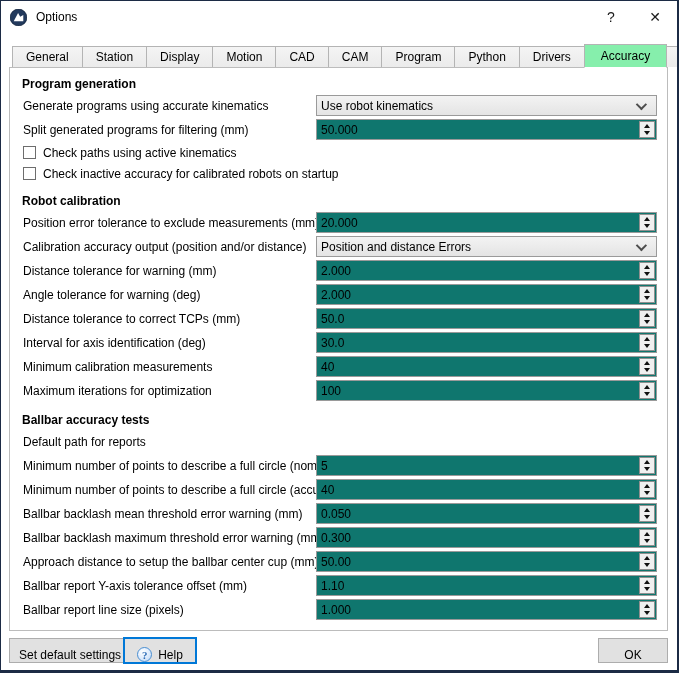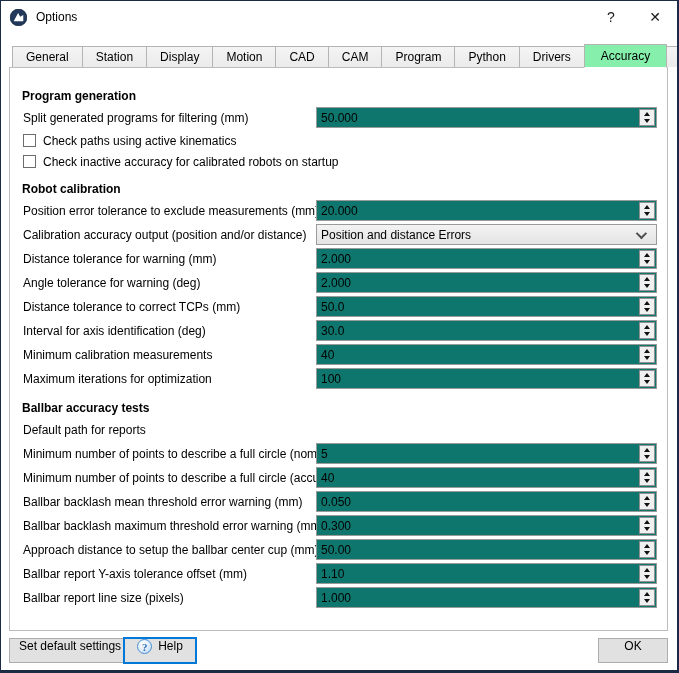--- a/index.html
+++ b/index.html
@@ -23,21 +23,21 @@
     height:21px; padding:0 13px; display:flex; align-items:center; font-size:12px; margin-right:0;
   }
   .tab + .tab { border-left:none; }
   .tab.active {
     background:#86efac; height:24px; position:relative; top:1px; z-index:4;
     border:1px solid #b4b4b4; border-bottom:1px solid #ffffff; padding:0 16px; margin:0 -1px;
   }
   
   .frame {
     position:absolute; top:66px; left:8px; right:9px; bottom:39px;
-    background:#ffffff; border:1px solid #bcbcbc; padding:16px 0 0 0; overflow:hidden;
+    background:#ffffff; border:1px solid #bcbcbc; padding:4px 0 0 0; overflow:hidden;
   }
   .section-heading { font-weight:bold; font-size:12px; margin:5px 0 3px 12px; }
   .section-heading.gap { margin-top:10px; }
   .row { position:relative; height:24px; display:flex; align-items:center; padding-left:13px; }
   .row.cbrow { height:21px; }
   .lbl { font-size:12px; }
   .ctrl { position:absolute; left:306px; right:10px; top:1px; height:21px; }
   
   .combo {
     background:linear-gradient(#f3f3f3,#e4e4e4); border:1px solid #9a9a9a;
@@ -51,21 +51,21 @@
   .spinner { flex:0 0 16px; margin:1px 1px 1px 0; border:1px solid #8f8f8f; background:#f0f0f0; display:flex; flex-direction:column; }
   .sp-btn { flex:1; display:flex; align-items:center; justify-content:center; }
   .tri-up { width:0; height:0; border-left:3px solid transparent; border-right:3px solid transparent; border-bottom:4px solid #111; }
   .tri-down { width:0; height:0; border-left:3px solid transparent; border-right:3px solid transparent; border-top:4px solid #111; }
   
   .cb { width:13px; height:13px; background:#fff; border:1px solid #6d6d6d; margin-right:7px; flex:0 0 auto; }
   
   .footer { position:absolute; left:0; right:0; bottom:0; height:38px; background:#fff; }
   .btn {
     position:absolute; bottom:7px; height:25px; background:#e1e1e1; border:1px solid #adadad;
-    display:flex; align-items:flex-start; justify-content:center; font-size:12px; padding:0 9px;
+    display:flex; align-items:flex-end; justify-content:center; font-size:12px; padding:0 9px;
   }
   .btn-default-settings { left:8px; }
   .btn-help { left:122px; width:74px; border:2px solid #0078d7; height:27px; bottom:6px; }
   .btn-ok { right:9px; width:70px; }
   .help-icon {
     width:15px; height:15px; border-radius:50%; border:1px solid #4a8fd2;
     background:radial-gradient(circle at 35% 30%, #ffffff 0%, #dceafc 55%, #b9d4f2 100%);
     color:#2e6db6; font-size:11px; font-weight:bold; display:flex; align-items:center; justify-content:center;
     margin-right:6px; font-family:"Liberation Serif","DejaVu Serif",serif;
   }
@@ -98,20 +98,27 @@
     <div class="tab">Python</div>
     <div class="tab">Drivers</div>
     <div class="tab active">Accuracy</div>
     <div class="tab">Other</div>
   </div>
 
   <div class="frame">
 
     <div class="section-heading">Program generation</div>
 
+    <div class="row">
+      <span class="lbl">Generate programs using accurate kinematics</span>
+      <div class="ctrl combo">
+        <span class="combo-val">Use robot kinematics</span>
+        <span class="chev"></span>
+      </div>
+    </div>
 
     <div class="row">
       <span class="lbl">Split generated programs for filtering (mm)</span>
       <div class="ctrl spin">
         <span class="spin-val">50.000</span>
         <span class="spinner">
           <span class="sp-btn">
               <i class="tri-up"></i>
             </span>
           <span class="sp-btn">

